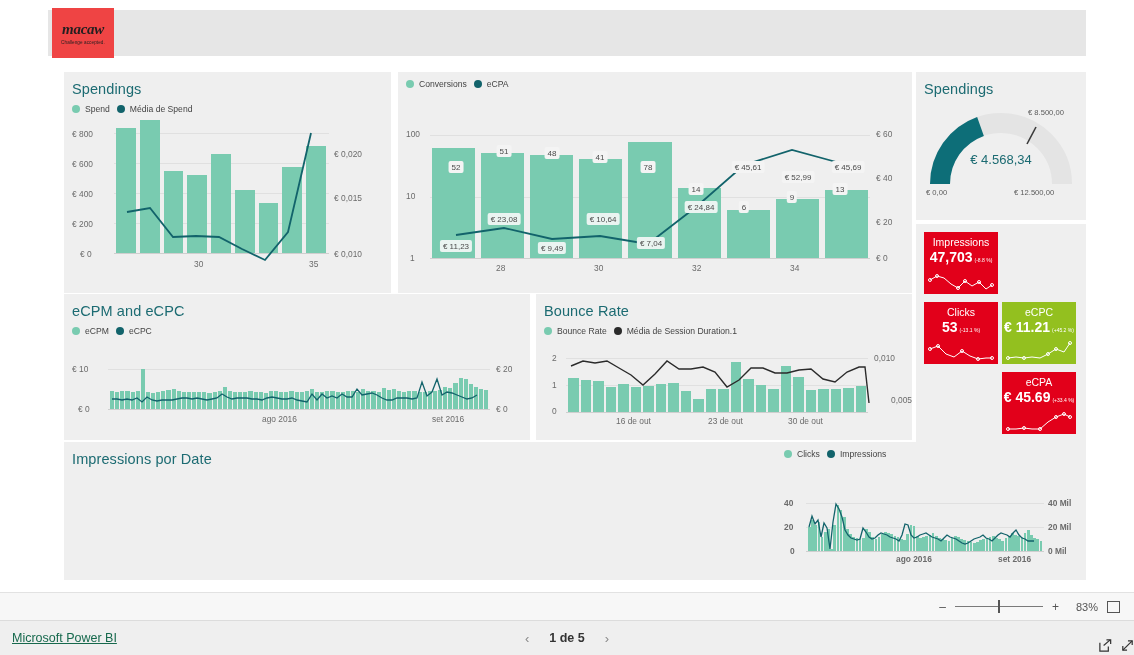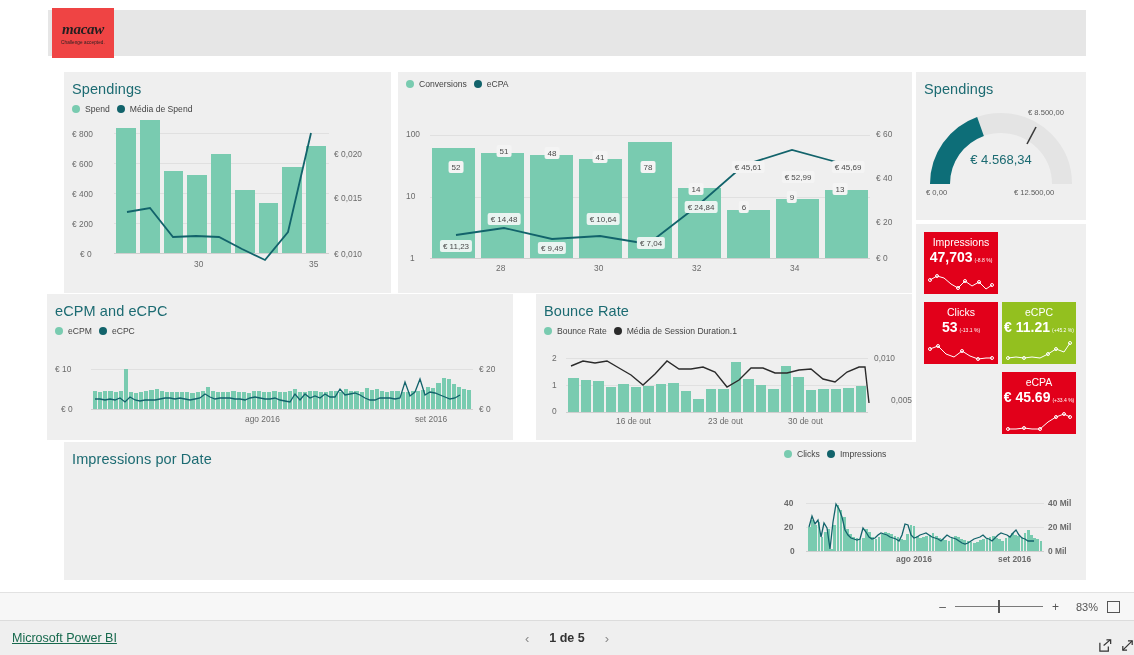--- a/index.html
+++ b/index.html
@@ -207,21 +207,21 @@
       <div class="dlabel" style="left:106px; top:18px;">51</div>
       <div class="dlabel" style="left:154px; top:20px;">48</div>
       <div class="dlabel" style="left:202px; top:24px;">41</div>
       <div class="dlabel" style="left:250px; top:34px;">78</div>
       <div class="dlabel" style="left:298px; top:56px;">14</div>
       <div class="dlabel" style="left:346px; top:74px;">6</div>
       <div class="dlabel" style="left:394px; top:64px;">9</div>
       <div class="dlabel" style="left:442px; top:56px;">13</div>
 
       <div class="dlabel" style="left:58px;  top:113px; background:#eaf4f1;">€ 11,23</div>
-      <div class="dlabel" style="left:106px; top:86px;  background:#eaf4f1;">€ 14,48</div>
+      <div class="dlabel" style="left:106px; top:86px;  background:#eaf4f1;">€ 23,08</div>
       <div class="dlabel" style="left:154px; top:115px; background:#eaf4f1;">€ 9,49</div>
       <div class="dlabel" style="left:205px; top:86px;  background:#eaf4f1;">€ 10,64</div>
       <div class="dlabel" style="left:253px; top:110px; background:#eaf4f1;">€ 7,04</div>
       <div class="dlabel" style="left:303px; top:74px;  background:#eaf4f1;">€ 24,84</div>
       <div class="dlabel" style="left:350px; top:34px;">€ 45,61</div>
       <div class="dlabel" style="left:400px; top:44px;">€ 52,99</div>
       <div class="dlabel" style="left:450px; top:34px;">€ 45,69</div>
 
       <div class="axis-lbl" style="left:98px;  top:136px;">28</div>
       <div class="axis-lbl" style="left:196px; top:136px;">30</div>
@@ -309,21 +309,21 @@
         <circle cx="2" cy="21" r="1.5" fill="none" stroke="#fff" stroke-width="1"></circle>
         <circle cx="18" cy="20" r="1.5" fill="none" stroke="#fff" stroke-width="1"></circle>
         <circle cx="34" cy="21" r="1.5" fill="none" stroke="#fff" stroke-width="1"></circle>
         <circle cx="50" cy="9" r="1.5" fill="none" stroke="#fff" stroke-width="1"></circle>
         <circle cx="58" cy="6" r="1.5" fill="none" stroke="#fff" stroke-width="1"></circle>
         <circle cx="64" cy="9" r="1.5" fill="none" stroke="#fff" stroke-width="1"></circle>
       </svg>
     </div>
   </div>
 
-  <div class="tile" style="left:7px; top:294px; width:466px; height:146px;">
+  <div class="tile" style="left:24px; top:294px; width:466px; height:146px;">
     <div class="tile-title">eCPM and eCPC</div>
     <div class="legend">
       <div class="legend-item">
         <span class="legend-dot" style="background:#79cbb0"></span>
         <span class="legend-label">eCPM</span>
       </div>
       <div class="legend-item">
         <span class="legend-dot" style="background:#12636b"></span>
         <span class="legend-label">eCPC</span>
       </div>

